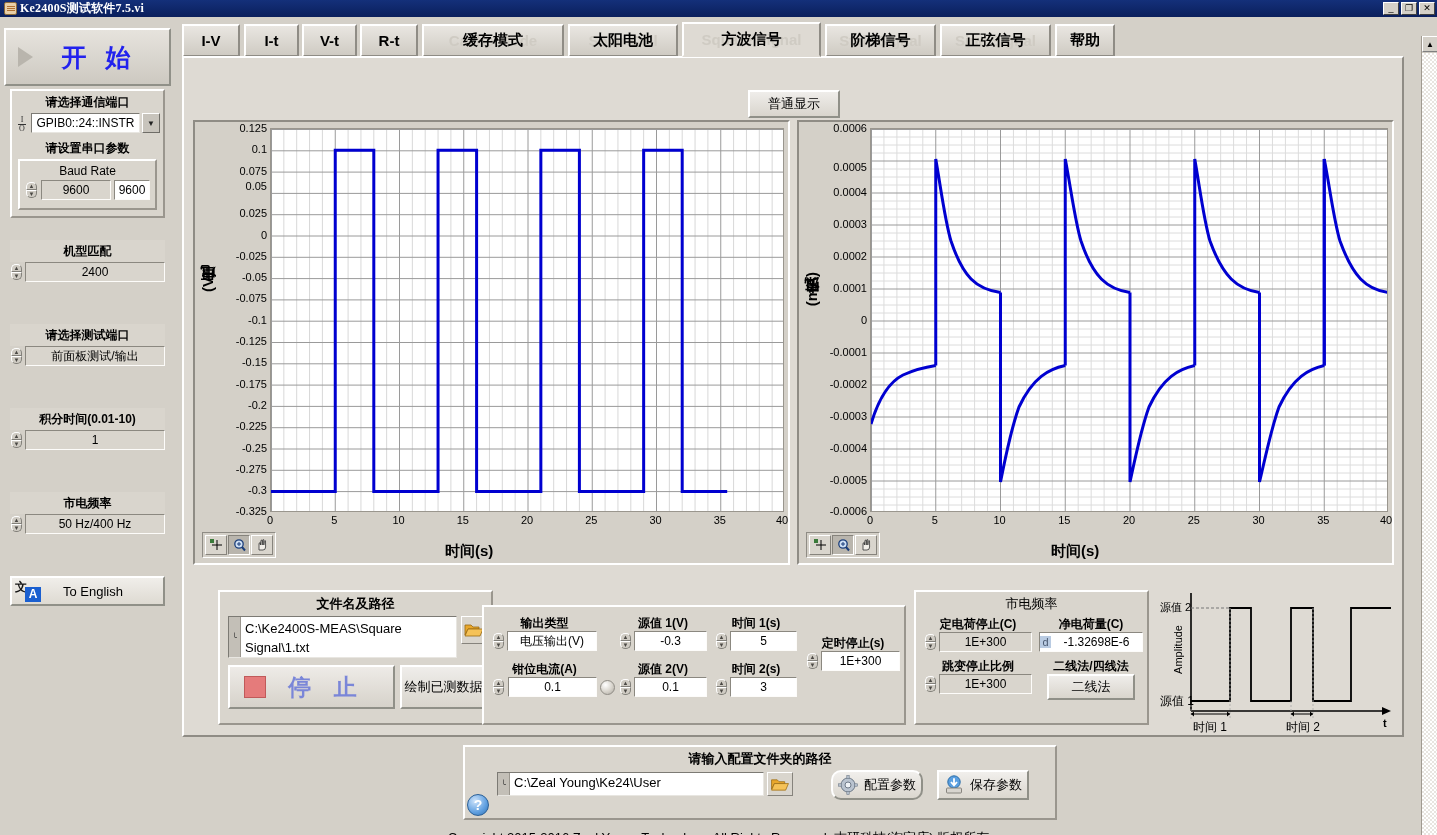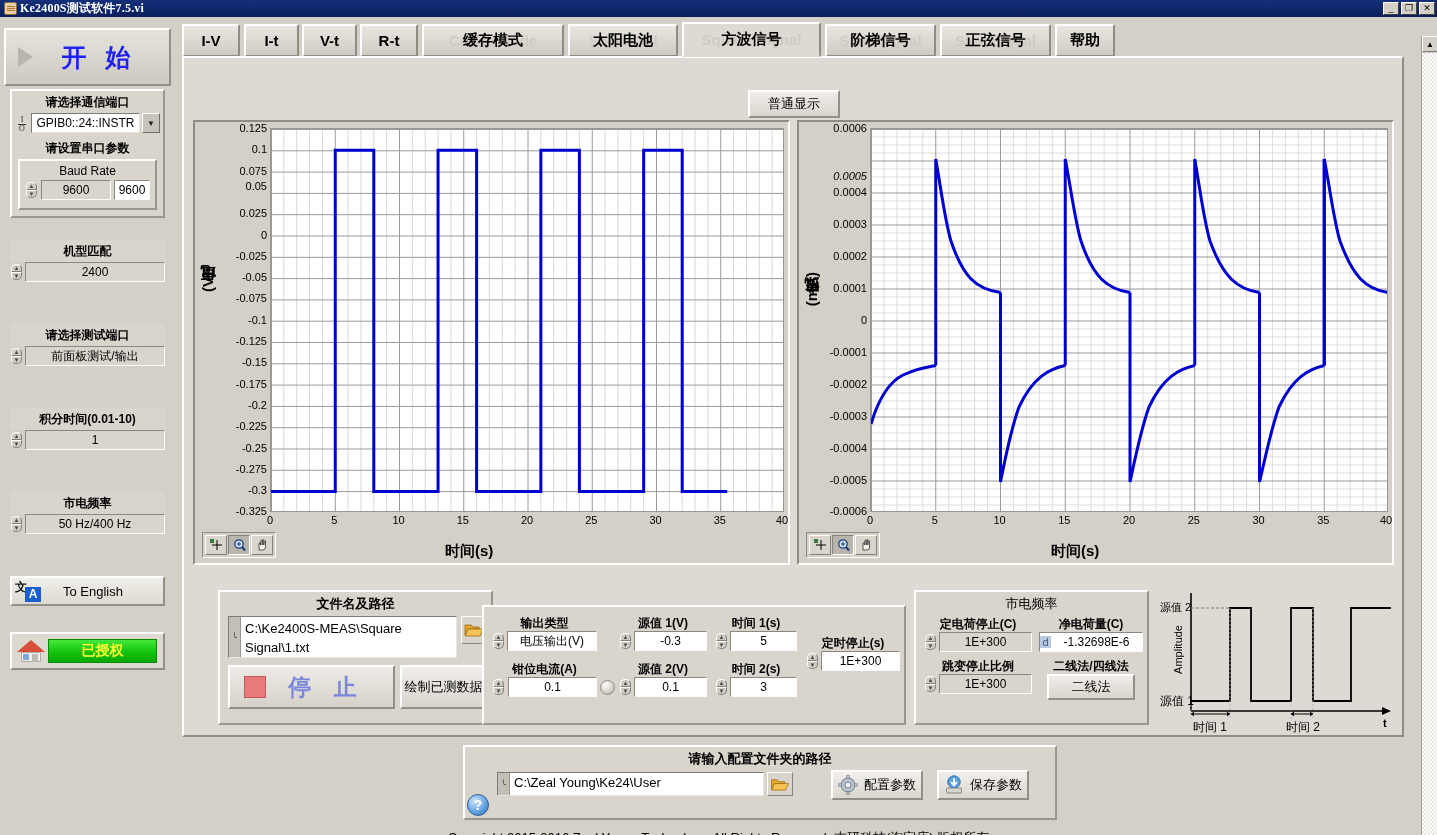--- a/index.html
+++ b/index.html
@@ -388,29 +388,20 @@
       </div>
 
       <div class="toeng-btn" style="margin-top:42px;">
         <div class="toeng-icon">
           <span class="cn">文</span>
           <span class="en">A</span>
         </div>
         <div class="toeng-label">To English</div>
       </div>
 
-      <div class="auth-box" style="margin-top:26px;">
-        <div class="home-icon">
-          <div class="roof"></div>
-            <div class="body"></div>
-            <div class="win2"></div>
-            <div class="door"></div>
-        </div>
-        <div class="auth-led">已授权</div>
-      </div>
     </div>
 
     <div class="tabbar">
       <div class="tab" style="left:0;width:58px;">
         <span class="ghost"></span>
         <span class="lbl">I-V</span>
       </div>
       <div class="tab" style="left:62px;width:55px;">
         <span class="ghost"></span>
         <span class="lbl">I-t</span>
@@ -588,21 +579,21 @@
         </div>
       </div>
 
       <div class="xtitle" style="left:250px; top:420px;">时间(s)</div>
     </div>
 
     <div class="graph" style="left:797px; top:103px; width:597px; height:445px;">
       <div class="ytitle" style="left:4px; top:150px;">电流(mA)</div>
       <div style="position:absolute; left:12px; top:6px; width:56px; height:384px;">
         <div class="ytick" style="top:0px;">0.0006</div>
-        <div class="ytick" style="top:48px;font-style:italic;">0.0005</div>
+        <div class="ytick" style="top:39px;">0.0005</div>
         <div class="ytick" style="top:64px;">0.0004</div>
         <div class="ytick" style="top:96px;">0.0003</div>
         <div class="ytick" style="top:128px;">0.0002</div>
         <div class="ytick" style="top:160px;">0.0001</div>
         <div class="ytick" style="top:192px;">0</div>
         <div class="ytick" style="top:224px;">-0.0001</div>
         <div class="ytick" style="top:256px;">-0.0002</div>
         <div class="ytick" style="top:288px;">-0.0003</div>
         <div class="ytick" style="top:320px;">-0.0004</div>
         <div class="ytick" style="top:352px;">-0.0005</div>
@@ -918,21 +909,21 @@
           <div class="path-grip">╰</div>
           <div style="flex:1; font-size:13px; padding:2px 4px; color:#000;">C:\Zeal Young\Ke24\User</div>
         </div>
         <div class="folder-btn" style="height:24px;">
           <svg width="20" height="15" viewBox="0 0 20 16">
             <path d="M1,13 L1,3 L7,3 L9,5 L15,5 L15,7 L4,7 L1,13 Z" fill="#e8a72c" stroke="#9a6a10" stroke-width="0.8"></path>
             <path d="M4,7 L19,7 L16,14 L1,14 Z" fill="#f5c257" stroke="#9a6a10" stroke-width="0.8"></path>
           </svg>
         </div>
       </div>
-      <div class="icon-btn" style="left:366px; top:23px; width:92px; height:30px;">
+      <div class="icon-btn" style="left:366px; top:23px; width:92px; height:30px;border-radius:10px;">
         <span>
           <svg width="20" height="20" viewBox="0 0 20 20">
             <circle cx="10" cy="10" r="7" fill="#b9c3cf" stroke="#6e7a88" stroke-width="1"></circle>
             <circle cx="10" cy="10" r="3" fill="#eef2f6" stroke="#6e7a88" stroke-width="1"></circle>
             <g fill="#b9c3cf" stroke="#6e7a88" stroke-width="0.6">
               <rect x="8.8" y="0.6" width="2.4" height="3"></rect>
                 <rect x="8.8" y="16.4" width="2.4" height="3"></rect>
               <rect x="0.6" y="8.8" width="3" height="2.4"></rect>
                 <rect x="16.4" y="8.8" width="3" height="2.4"></rect>
             </g>

